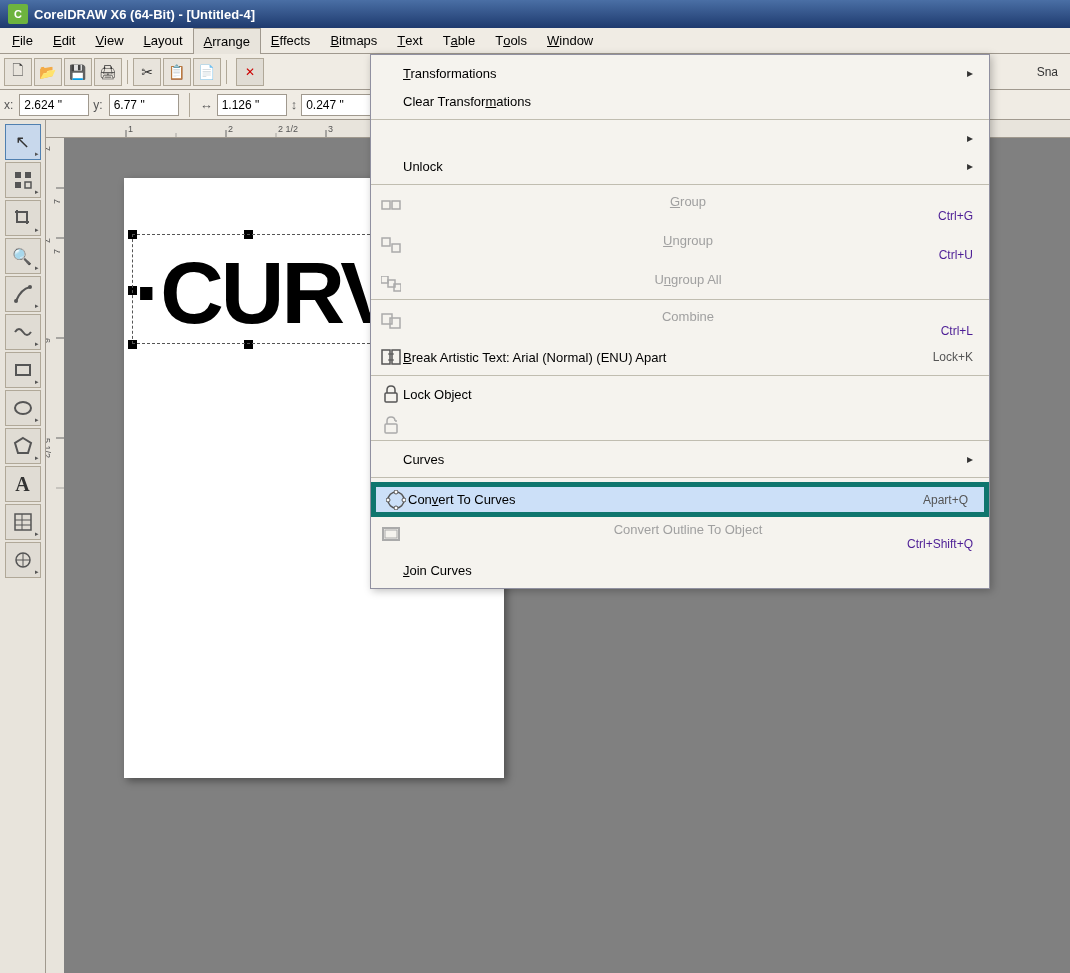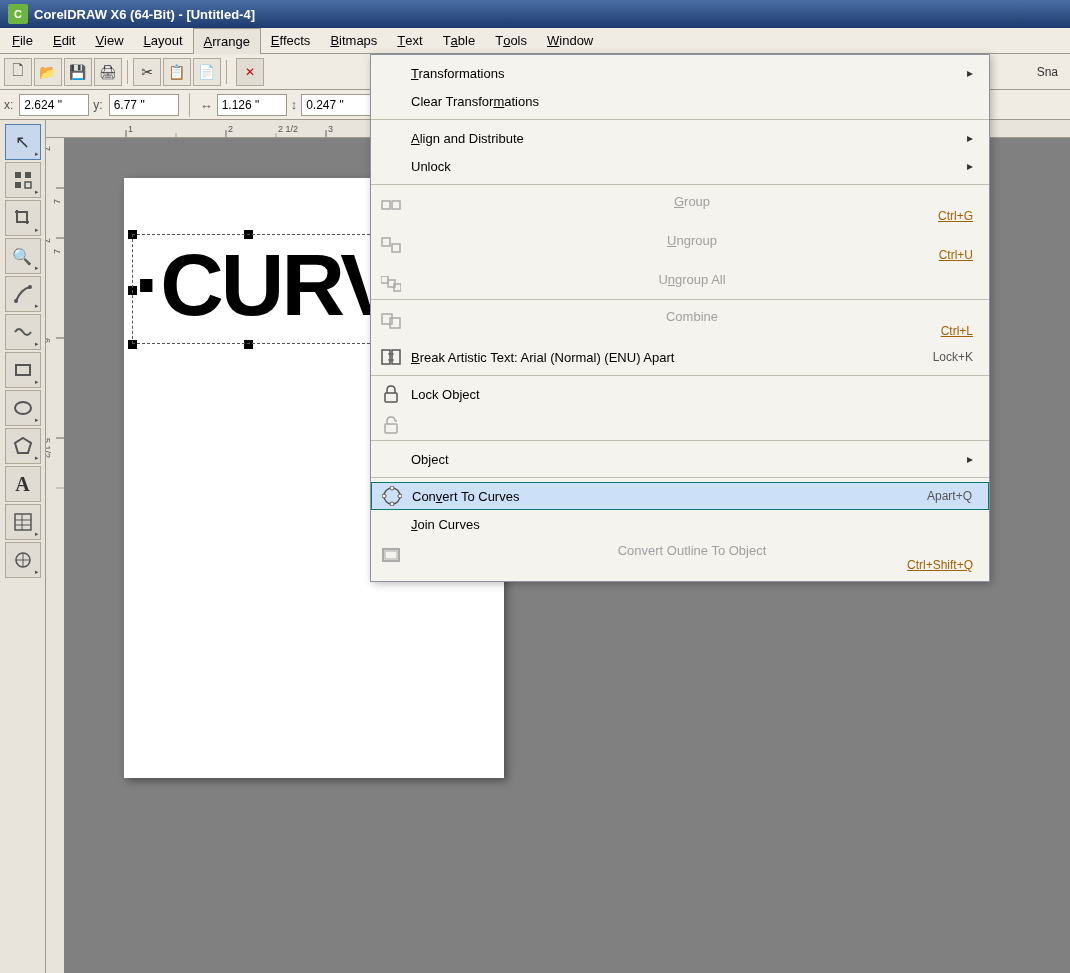--- a/index.html
+++ b/index.html
@@ -160,35 +160,35 @@
       padding: 4px 0;
     }
     .menu-section-divider {
       height: 1px;
       background: #c0bdb0;
       margin: 4px 0;
     }
     .drop-item {
       display: flex;
       align-items: center;
-      padding: 5px 16px 5px 40px;
+      padding: 5px 16px 5px 32px;
       cursor: pointer;
       position: relative;
       min-height: 28px;
       color: #000;
     }
     .drop-item.disabled { color: #a0a0a0; cursor: default; flex-direction: column; }
-    .drop-item.highlighted { background: #cce0f8; border: 1px solid #0f766e; }
+    .drop-item.highlighted { background: #cce0f8; border: 5px solid #0f766e; }
     .drop-item .shortcut {
       margin-left: auto;
       color: #555;
       font-size: 12px;
       padding-left: 40px;
     }
-    .drop-item.disabled .shortcut { color: #a16207; text-decoration: underline; }
+    .drop-item.disabled .shortcut { color: #4c1d95; }
     .drop-item .submenu-arrow {
       margin-left: auto;
       color: #333;
       font-size: 12px;
     }
     .drop-item .item-icon {
       position: absolute;
       left: 8px;
       width: 24px; height: 24px;
       display: flex; align-items: center; justify-content: center;
@@ -362,21 +362,21 @@
         <text x="1" y="100" font-size="9" fill="#555" writing-mode="vertical-rl">7</text>
         <text x="1" y="200" font-size="9" fill="#555" writing-mode="vertical-rl">6</text>
         <text x="1" y="300" font-size="9" fill="#555" writing-mode="vertical-rl">5 1/2</text>
       </svg>
     </div>
 
     <div id="canvas-scroll">
 
       <div id="white-canvas">
 
-        <div style="position:absolute;top:56px;left:10px;font-size:88px;font-weight:bold;font-family:Arial,sans-serif;color:#000;letter-spacing:-3px;">·CURV</div>
+        <div style="position:absolute;top:64px;left:10px;font-size:88px;font-weight:bold;font-family:Arial,sans-serif;color:#000;letter-spacing:-3px;">·CURV</div>
 
         <div style="position:absolute;top:52px;left:4px;width:9px;height:9px;background:#000;"></div>
 
         <div style="position:absolute;top:52px;left:120px;width:9px;height:9px;background:#000;"></div>
 
         <div style="position:absolute;top:52px;left:262px;width:9px;height:9px;background:#000;"></div>
 
         <div style="position:absolute;top:108px;left:4px;width:9px;height:9px;background:#000;"></div>
 
         <div style="position:absolute;top:108px;left:262px;width:9px;height:9px;background:#000;"></div>
@@ -400,21 +400,20 @@
     <span class="submenu-arrow">▸</span>
   </div>
 
   <div class="drop-item">
     <span class="item-text">Clear Transfor<u>m</u>ations</span>
   </div>
 
   <div class="menu-section-divider"></div>
 
   <div class="drop-item">
-    <span class="item-text"><u>A</u>lign and Distribute</span>
     <span class="submenu-arrow">▸</span>
   </div>
 
   <div class="drop-item">
     <span class="item-text">Unlock</span>
     <span class="submenu-arrow">▸</span>
   </div>
 
   <div class="menu-section-divider"></div>
 
@@ -496,48 +495,48 @@
           <path d="M4 8 V5 Q4 1 8 1 Q12 1 12 5" stroke="#aaa" stroke-width="1.5" fill="none"></path>
           <line x1="12" y1="5" x2="14" y2="5" stroke="#aaa" stroke-width="1.5"></line>
         </svg>
     </span>
   </div>
 
 
   <div class="menu-section-divider"></div>
 
   <div class="drop-item">
-    <span class="item-text">Object</span>
+    <span class="item-text">Curves</span>
     <span class="submenu-arrow">▸</span>
   </div>
 
   <div class="menu-section-divider"></div>
 
   <div class="drop-item highlighted">
     <span class="item-icon">
       <svg width="20" height="20" viewBox="0 0 20 20">
         <circle cx="10" cy="10" r="8" stroke="#555" stroke-width="1.5" fill="none"></circle>
         <circle cx="10" cy="2" r="2" stroke="#555" stroke-width="1" fill="white"></circle>
         <circle cx="18" cy="10" r="2" stroke="#555" stroke-width="1" fill="white"></circle>
         <circle cx="10" cy="18" r="2" stroke="#555" stroke-width="1" fill="white"></circle>
         <circle cx="2" cy="10" r="2" stroke="#555" stroke-width="1" fill="white"></circle>
       </svg>
     </span>
     <span class="item-text">Con<u>v</u>ert To Curves</span>
     <span class="shortcut">Apart+Q</span>
   </div>
 
-  <div class="drop-item">
-    <span class="item-text"><u>J</u>oin Curves</span>
-  </div>
-
   <div class="drop-item disabled">
     <span class="item-icon">
       <svg width="20" height="16" viewBox="0 0 20 16">
           <rect x="2" y="2" width="16" height="12" stroke="#aaa" stroke-width="2" fill="none"></rect>
           <rect x="4" y="4" width="12" height="8" stroke="#aaa" stroke-width="1" fill="none"></rect>
         </svg>
     </span>
     <span class="item-text">Convert Outline To Object</span>
     <span class="shortcut">Ctrl+Shift+Q</span>
   </div>
 
+  <div class="drop-item">
+    <span class="item-text"><u>J</u>oin Curves</span>
+  </div>
+
 </div>
 
 </body></html>

